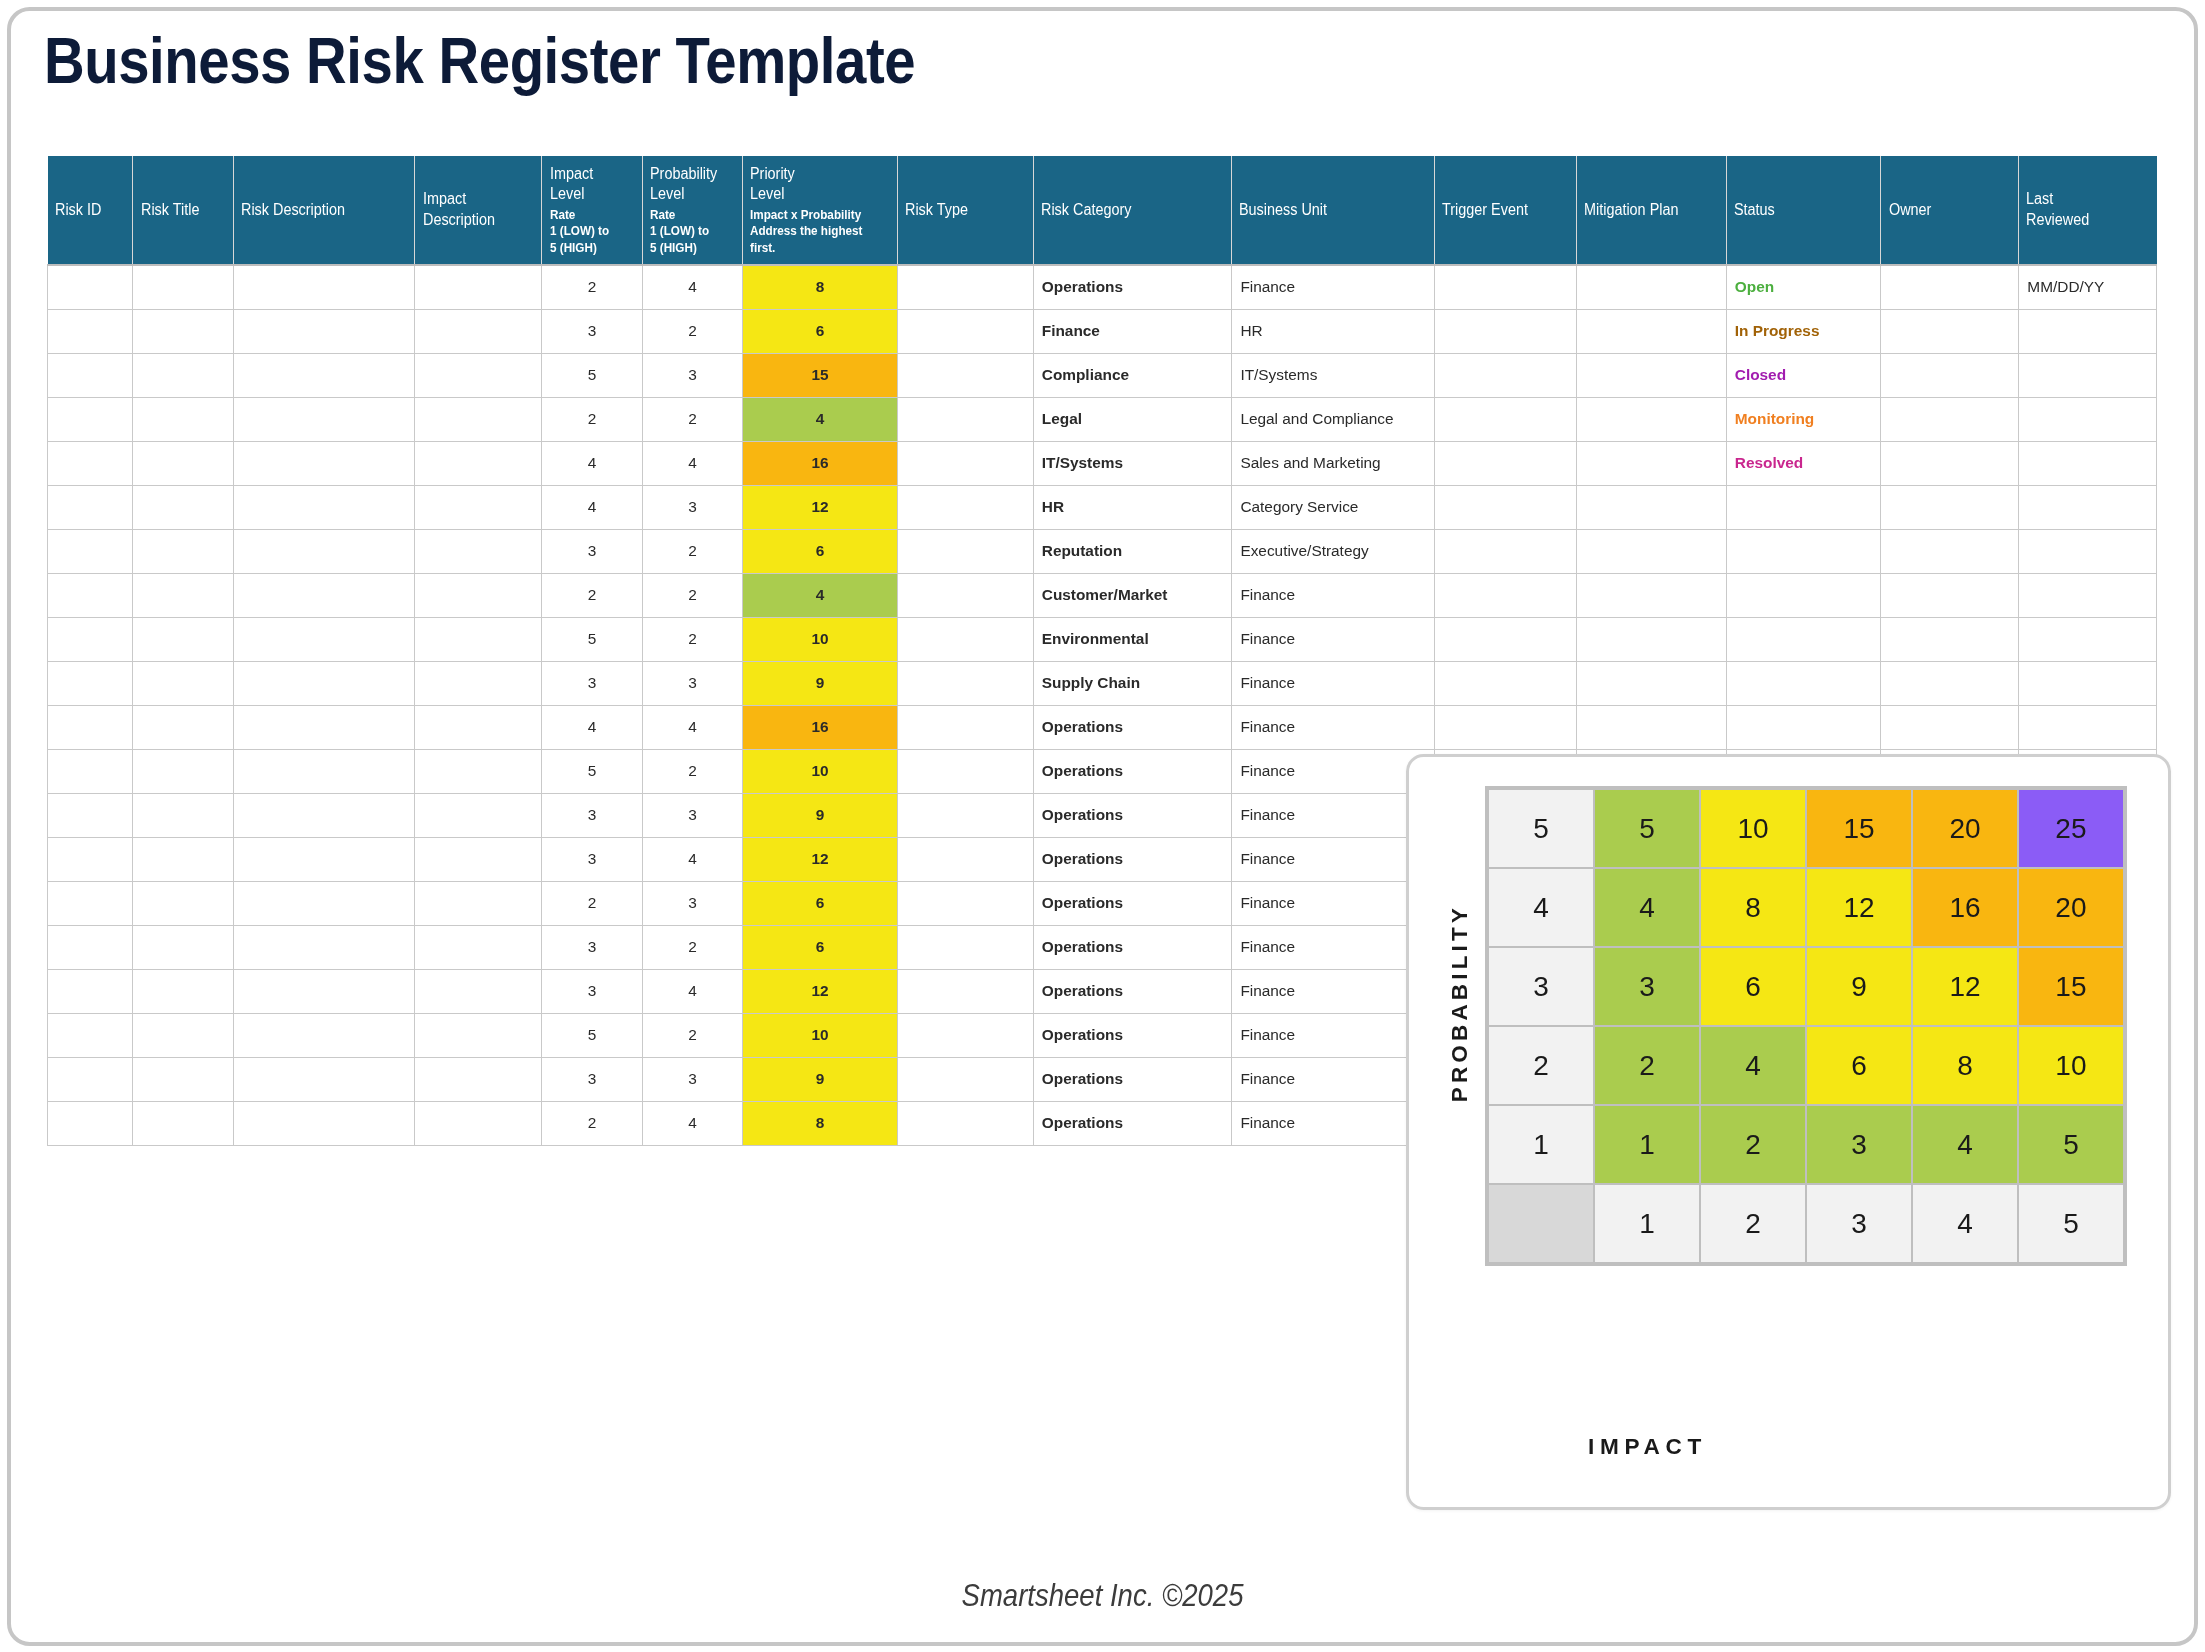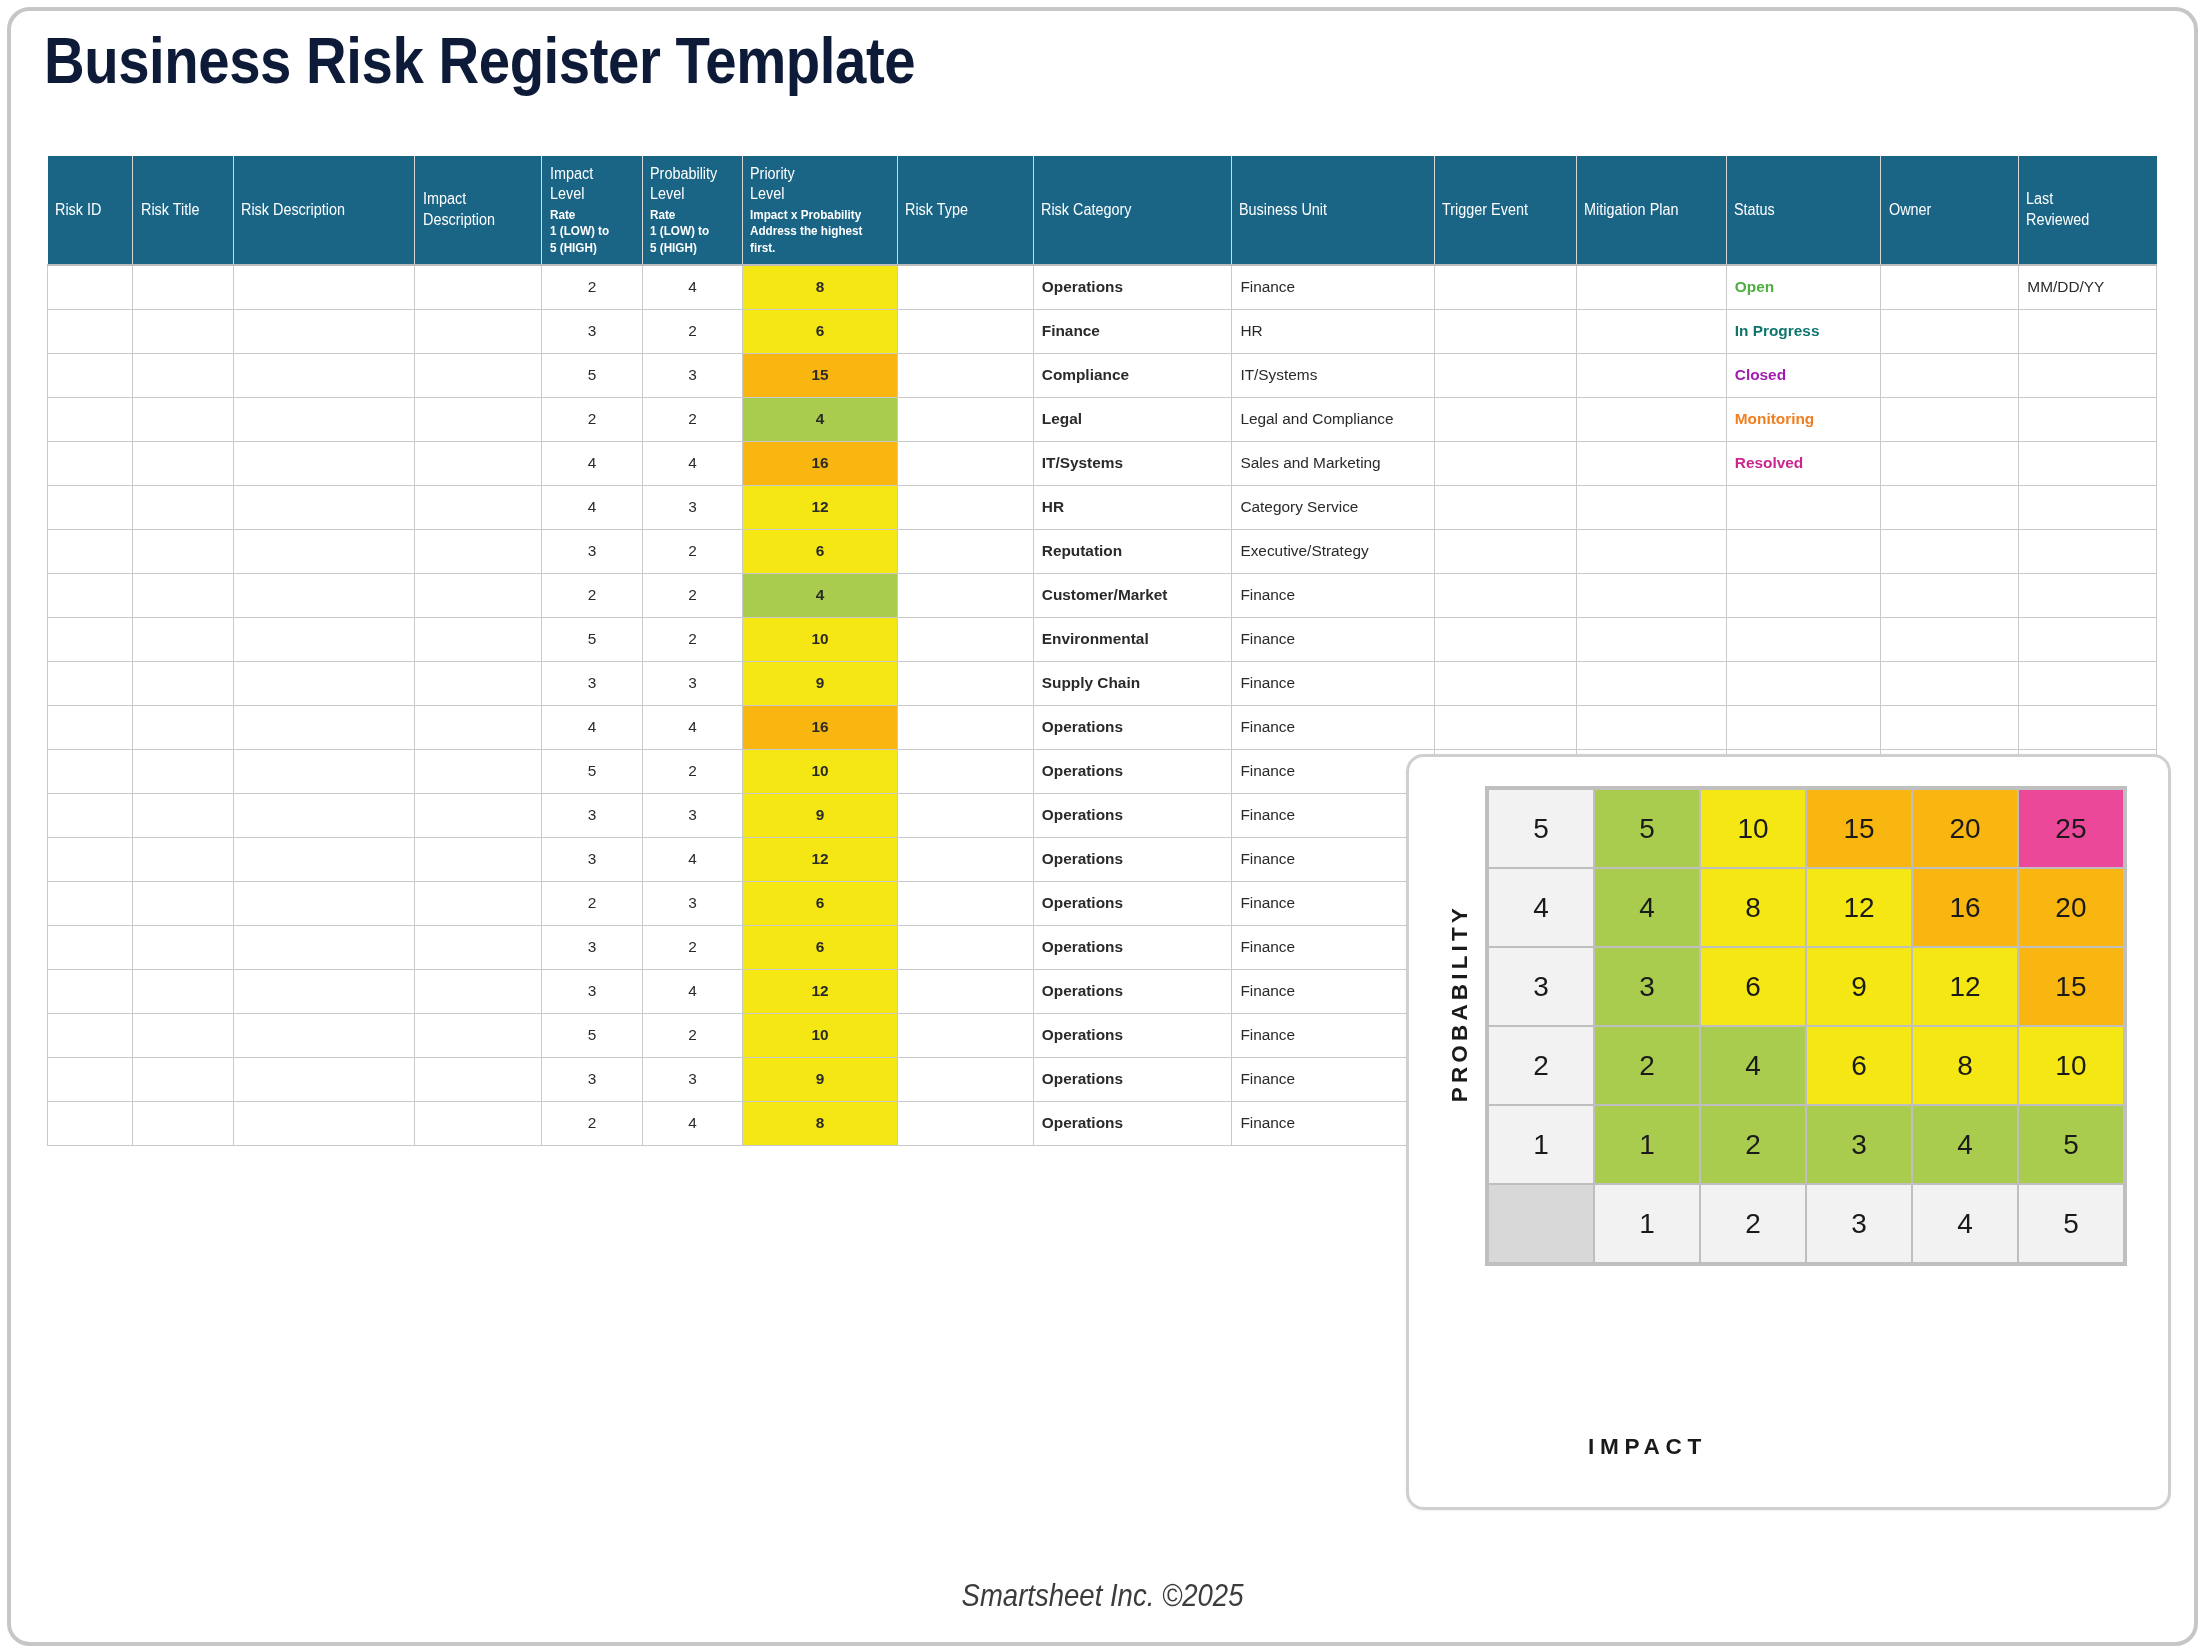--- a/index.html
+++ b/index.html
@@ -269,21 +269,21 @@
           <td></td>
           <td></td>
           <td class="num">3</td>
           <td class="num">2</td>
           <td class="prio p-yellow">6</td>
           <td></td>
           <td class="cat">Finance</td>
           <td class="unit">HR</td>
           <td></td>
           <td></td>
-          <td class="status" style="color: #0f766e;">In Progress</td>
+          <td class="status" style="color: #a16207;">In Progress</td>
           <td></td>
           <td class="date"></td>
         </tr>
         <tr>
           <td></td>
           <td></td>
           <td></td>
           <td></td>
           <td class="num">5</td>
           <td class="num">3</td>
@@ -592,21 +592,21 @@
   <div id="matrix-card"></div>
   <div id="prob-axis-label">PROBABILITY</div>
   <table id="matrix-grid">
     <tbody id="matrix-body">
         <tr>
           <td class="hdr">5</td>
           <td style="background: rgb(170, 204, 78);">5</td>
           <td style="background: rgb(245, 231, 20);">10</td>
           <td style="background: rgb(249, 182, 16);">15</td>
           <td style="background: rgb(249, 182, 16);">20</td>
-          <td style="background: #ec4899;">25</td>
+          <td style="background: #8b5cf6;">25</td>
         </tr>
         <tr>
           <td class="hdr">4</td>
           <td style="background: rgb(170, 204, 78);">4</td>
           <td style="background: rgb(245, 231, 20);">8</td>
           <td style="background: rgb(245, 231, 20);">12</td>
           <td style="background: rgb(249, 182, 16);">16</td>
           <td style="background: rgb(249, 182, 16);">20</td>
         </tr>
         <tr>

